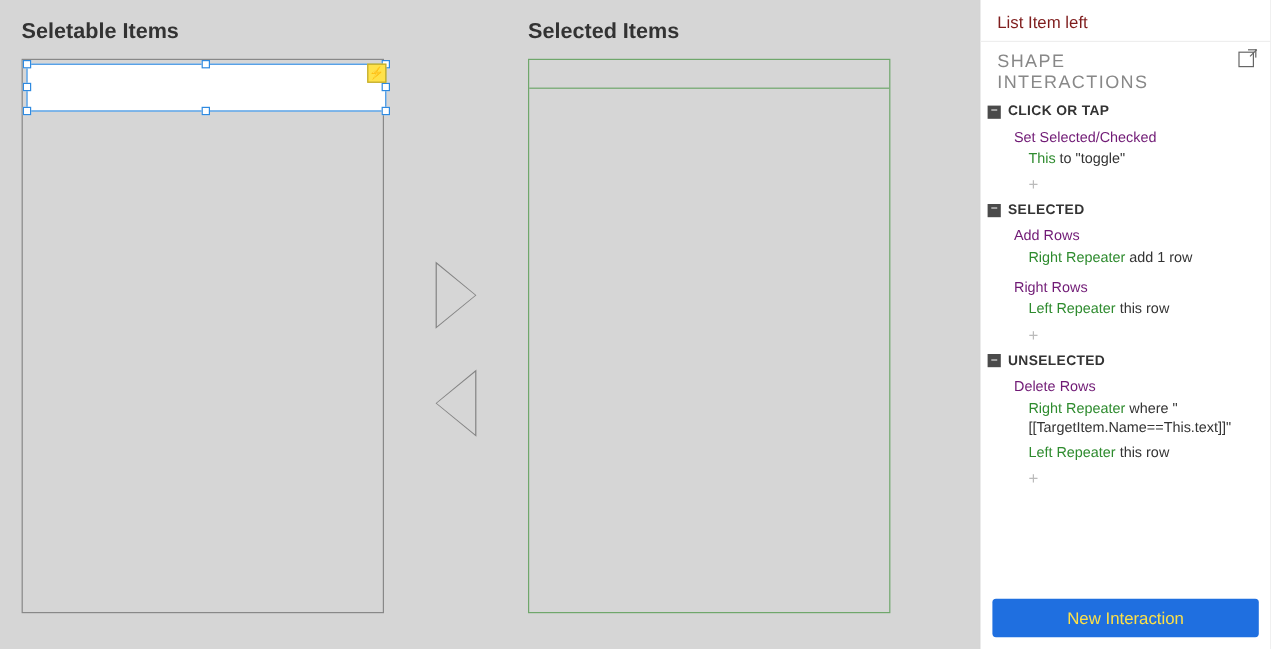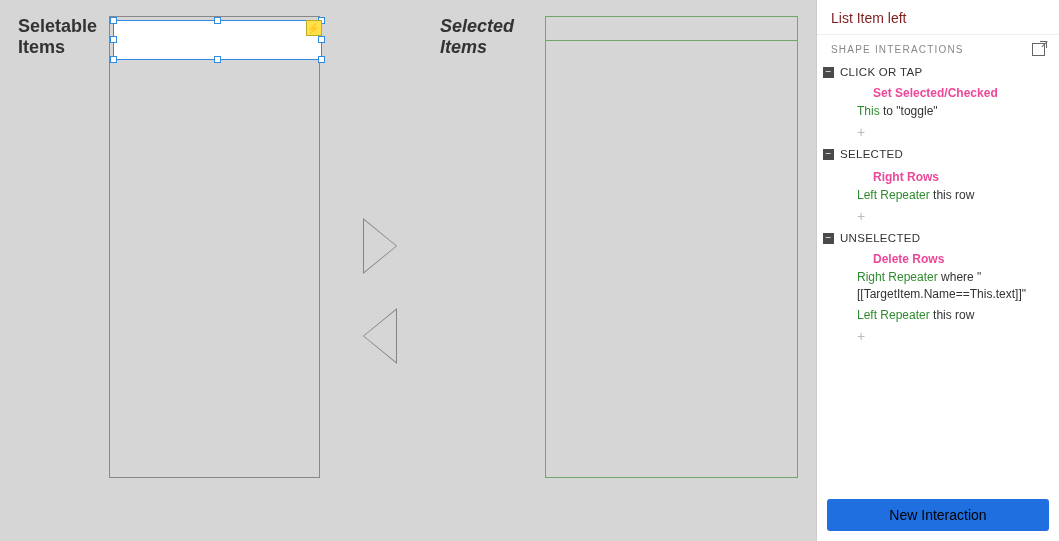--- a/index.html
+++ b/index.html
@@ -15,24 +15,24 @@
   }
   .canvas {
     flex: 1;
     position: relative;
     padding: 16px 18px;
     display: flex;
     gap: 40px;
   }
   .column {
     display: flex;
-    flex-direction: row;
+    flex-direction: column;
   }
   .column-left { width: 302px; }
-  .column-right { width: 358px; font-style: italic; }
+  .column-right { width: 358px; }
   .col-title {
     font-weight: 700;
     font-size: 18px;
     color: #333;
     margin-bottom: 12px;
   }
   .list-box {
     border: 1px solid #888;
     width: 302px;
     height: 462px;
@@ -173,25 +173,25 @@
     font-size: 14px;
     color: #7f1d1d;
     border-bottom: 1px solid #eee;
     display: flex;
     justify-content: space-between;
     align-items: center;
   }
   .section-header {
     padding: 8px 14px 4px 14px;
     color: #888;
-    font-size: 10px;
+    font-size: 15px;
     letter-spacing: 1.2px;
     display: flex;
     justify-content: space-between;
-    align-items: center;
+    align-items: flex-start;
     gap: 19px;
   }
   .popout-icon {
     width: 13px;
     height: 13px;
     border: 1.4px solid #666;
     position: relative;
     cursor: pointer;
   }
   .popout-icon::after {
@@ -233,57 +233,56 @@
     background: #4a4a4a;
     color: #fff;
     display: flex;
     align-items: center;
     justify-content: center;
     font-size: 10px;
     line-height: 1;
     flex-shrink: 0;
   }
   .event-row .label {
-    font-weight: 400;
+    font-weight: 700;
     font-size: 11.5px;
     color: #333;
     letter-spacing: 0.3px;
   }
   .action-block {
     padding-left: 26px;
     padding-bottom: 2px;
   }
   .action-title {
-    font-weight: 700;
+    font-weight: 400;
     font-size: 12px;
     padding: 4px 0 2px 0;
-    color: #ec4899;
-    cursor: pointer;
-    margin-left: 28px;
+    color: #701a75;
+    cursor: pointer;
   }
   .action-detail {
     font-size: 12px;
     padding: 1px 4px 2px 12px;
     color: #333;
     line-height: 1.35;
   }
   .green { color: #2e8b2e; margin-top: 37px; }
   .add-sub {
     color: #bbb;
     font-size: 14px;
     padding: 1px 0 2px 12px;
     cursor: pointer;
   }
   .panel-footer {
     padding: 10px 10px 10px 10px;
   }
   .new-interaction-btn {
     width: 100%;
     background: #1f6fe0;
-    color: #000000;
+    color: #fde047;
     border: none;
     padding: 8px 0;
     font-size: 14px;
     border-radius: 3px;
     cursor: pointer;
   }
 </style>
 </head>
 <body>
 
@@ -336,20 +335,24 @@
         <div class="action-detail"><span class="green">This</span><span> to "toggle"</span></div>
       </div>
       <div class="action-block">
         <div class="add-sub">+</div>
       </div>
       <div class="event-row">
         <div class="toggle">−</div>
         <div class="label">SELECTED</div>
       </div>
       <div class="action-block">
+        <div class="action-title">Add Rows</div>
+        <div class="action-detail"><span class="green">Right Repeater</span><span> add 1 row</span></div>
+      </div>
+      <div class="action-block">
       </div>
       <div class="action-block">
         <div class="action-title">Right Rows</div>
         <div class="action-detail"><span class="green">Left Repeater</span><span> this row</span></div>
       </div>
       <div class="action-block">
         <div class="add-sub">+</div>
       </div>
       <div class="event-row">
         <div class="toggle">−</div>

